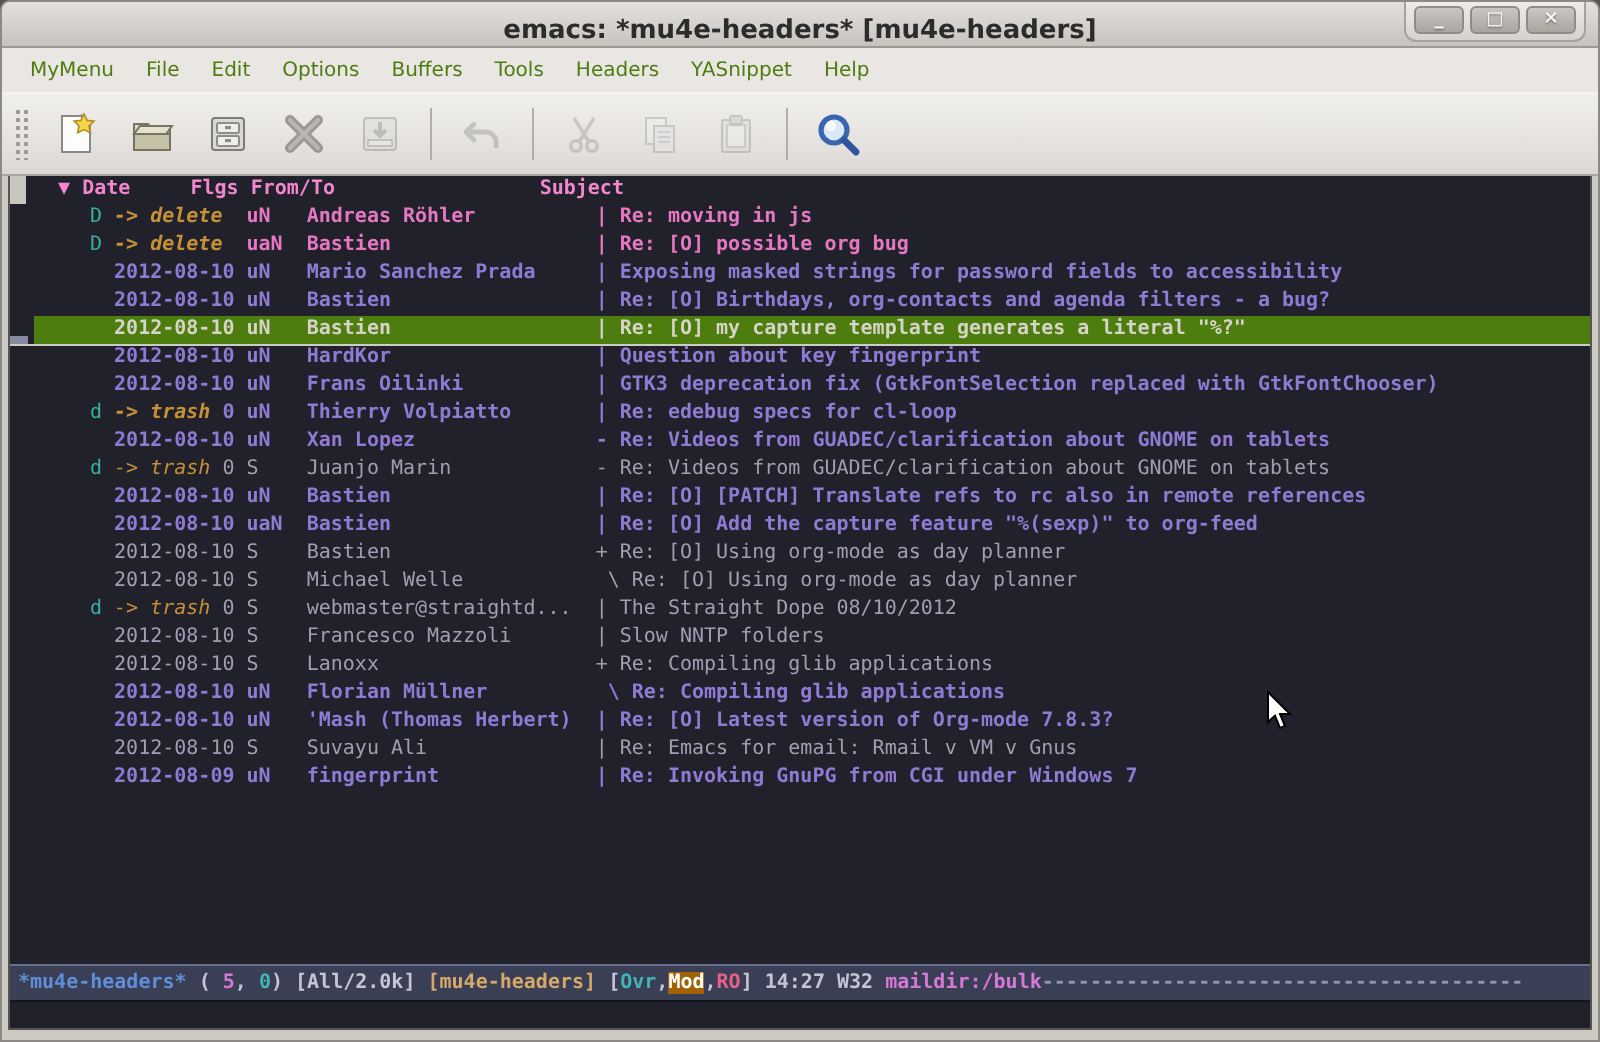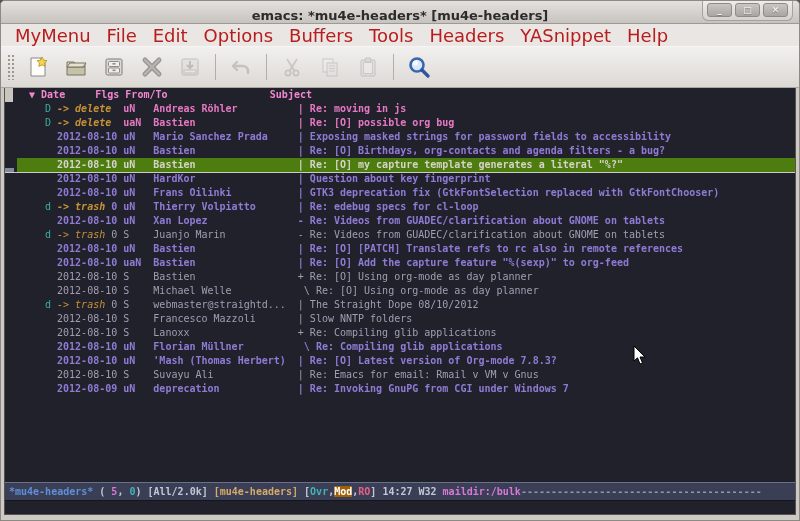--- a/index.html
+++ b/index.html
@@ -25,21 +25,21 @@
     background:linear-gradient(#efedeb,#d4d1ce); padding:2px 4px 3px;
     border-radius:0 0 6px 6px; border:1px solid #a5a29e; border-top:none; }
   .winbtn { width:25px; height:14px; border-radius:3px;
     background:linear-gradient(#c9c6c3,#a9a6a2); border:1px solid #8f8c88;
     color:#fff; font-size:9px; font-weight:bold; line-height:12px; text-align:center;
     text-shadow:0 1px 1px rgba(0,0,0,.35); }
 
   
   .menubar { height:22px; margin:0 -3px; background:#e9e6e3;
     display:flex; align-items:center; padding-left:6px; }
-  .menu-item { font-size:18px; color:#b91c1c; padding:2px 8px; cursor:default; }
+  .menu-item { font-size:10px; color:#4d7c0f; padding:2px 8px; cursor:default; }
 
   
   .toolbar { height:42px; margin:0 -3px; border-top:1px solid #f6f5f3;
     background:linear-gradient(#f2f0ee,#dcd9d5);
     border-bottom:1px solid #a9a6a2;
     display:flex; align-items:center; gap:4px; padding:0 4px; }
   .grip { width:8px; height:26px; margin:0 2px;
     background-image:radial-gradient(circle at 2px 2px,#9b9894 1px,transparent 1.2px);
     background-size:4px 4px; }
   .tbtn { width:34px; height:32px; display:flex; align-items:center; justify-content:center;
@@ -227,21 +227,21 @@
           <div class="row r-unread"><span class="col-flag"></span><span class="col-date">2012-08-10</span><span class="col-flgs">uN</span><span class="col-from">Bastien</span><span>| Re: [O] [PATCH] Translate refs to rc also in remote references</span></div>
           <div class="row r-unread"><span class="col-flag"></span><span class="col-date">2012-08-10</span><span class="col-flgs">uaN</span><span class="col-from">Bastien</span><span>| Re: [O] Add the capture feature "%(sexp)" to org-feed</span></div>
           <div class="row r-seen"><span class="col-flag"></span><span class="col-date">2012-08-10</span><span class="col-flgs">S</span><span class="col-from">Bastien</span><span>+ Re: [O] Using org-mode as day planner</span></div>
           <div class="row r-seen"><span class="col-flag"></span><span class="col-date">2012-08-10</span><span class="col-flgs">S</span><span class="col-from">Michael Welle</span><span> \ Re: [O] Using org-mode as day planner</span></div>
           <div class="row r-seen"><span class="col-flag">d</span><span class="col-date"><span class="target-trash">-&gt; trash</span> 0</span><span class="col-flgs">S</span><span class="col-from">webmaster@straightd...</span><span>| The Straight Dope 08/10/2012</span></div>
           <div class="row r-seen"><span class="col-flag"></span><span class="col-date">2012-08-10</span><span class="col-flgs">S</span><span class="col-from">Francesco Mazzoli</span><span>| Slow NNTP folders</span></div>
           <div class="row r-seen"><span class="col-flag"></span><span class="col-date">2012-08-10</span><span class="col-flgs">S</span><span class="col-from">Lanoxx</span><span>+ Re: Compiling glib applications</span></div>
           <div class="row r-unread"><span class="col-flag"></span><span class="col-date">2012-08-10</span><span class="col-flgs">uN</span><span class="col-from">Florian Müllner</span><span> \ Re: Compiling glib applications</span></div>
           <div class="row r-unread"><span class="col-flag"></span><span class="col-date">2012-08-10</span><span class="col-flgs">uN</span><span class="col-from">'Mash (Thomas Herbert)</span><span>| Re: [O] Latest version of Org-mode 7.8.3?</span></div>
           <div class="row r-seen"><span class="col-flag"></span><span class="col-date">2012-08-10</span><span class="col-flgs">S</span><span class="col-from">Suvayu Ali</span><span>| Re: Emacs for email: Rmail v VM v Gnus</span></div>
-          <div class="row r-unread"><span class="col-flag"></span><span class="col-date">2012-08-09</span><span class="col-flgs">uN</span><span class="col-from">deprecation</span><span>| Re: Invoking GnuPG from CGI under Windows 7</span></div>
+          <div class="row r-unread"><span class="col-flag"></span><span class="col-date">2012-08-09</span><span class="col-flgs">uN</span><span class="col-from">fingerprint</span><span>| Re: Invoking GnuPG from CGI under Windows 7</span></div>
         </div>
     </div>
     <div class="modeline"><span class="ml-buffer">*mu4e-headers*</span><span class="ml-plain"> ( </span><span class="ml-pink">5</span><span class="ml-plain">, </span><span class="ml-teal">0</span><span class="ml-plain">) </span><span class="ml-plain">[All/2.0k] </span><span class="ml-tan">[mu4e-headers]</span><span class="ml-plain"> [</span><span class="ml-teal">Ovr</span><span class="ml-plain">,</span><span class="ml-mod">Mod</span><span class="ml-plain">,</span><span class="ml-ro">RO</span><span class="ml-plain">] </span><span class="ml-plain">14:27 W32 </span><span class="ml-pink">maildir:/bulk</span><span class="ml-dashes">----------------------------------------</span></div>
     <div class="echo"></div>
   </div>
 
   <div class="bottom-frame"></div>
 
   <svg class="cursor" width="14" height="21" viewBox="0 0 14 21">
     <polygon points="1,1 1,16 4.5,12.8 7,19 9.5,18 7,12 12,12" fill="#fff" stroke="#000" stroke-width="1"></polygon>

